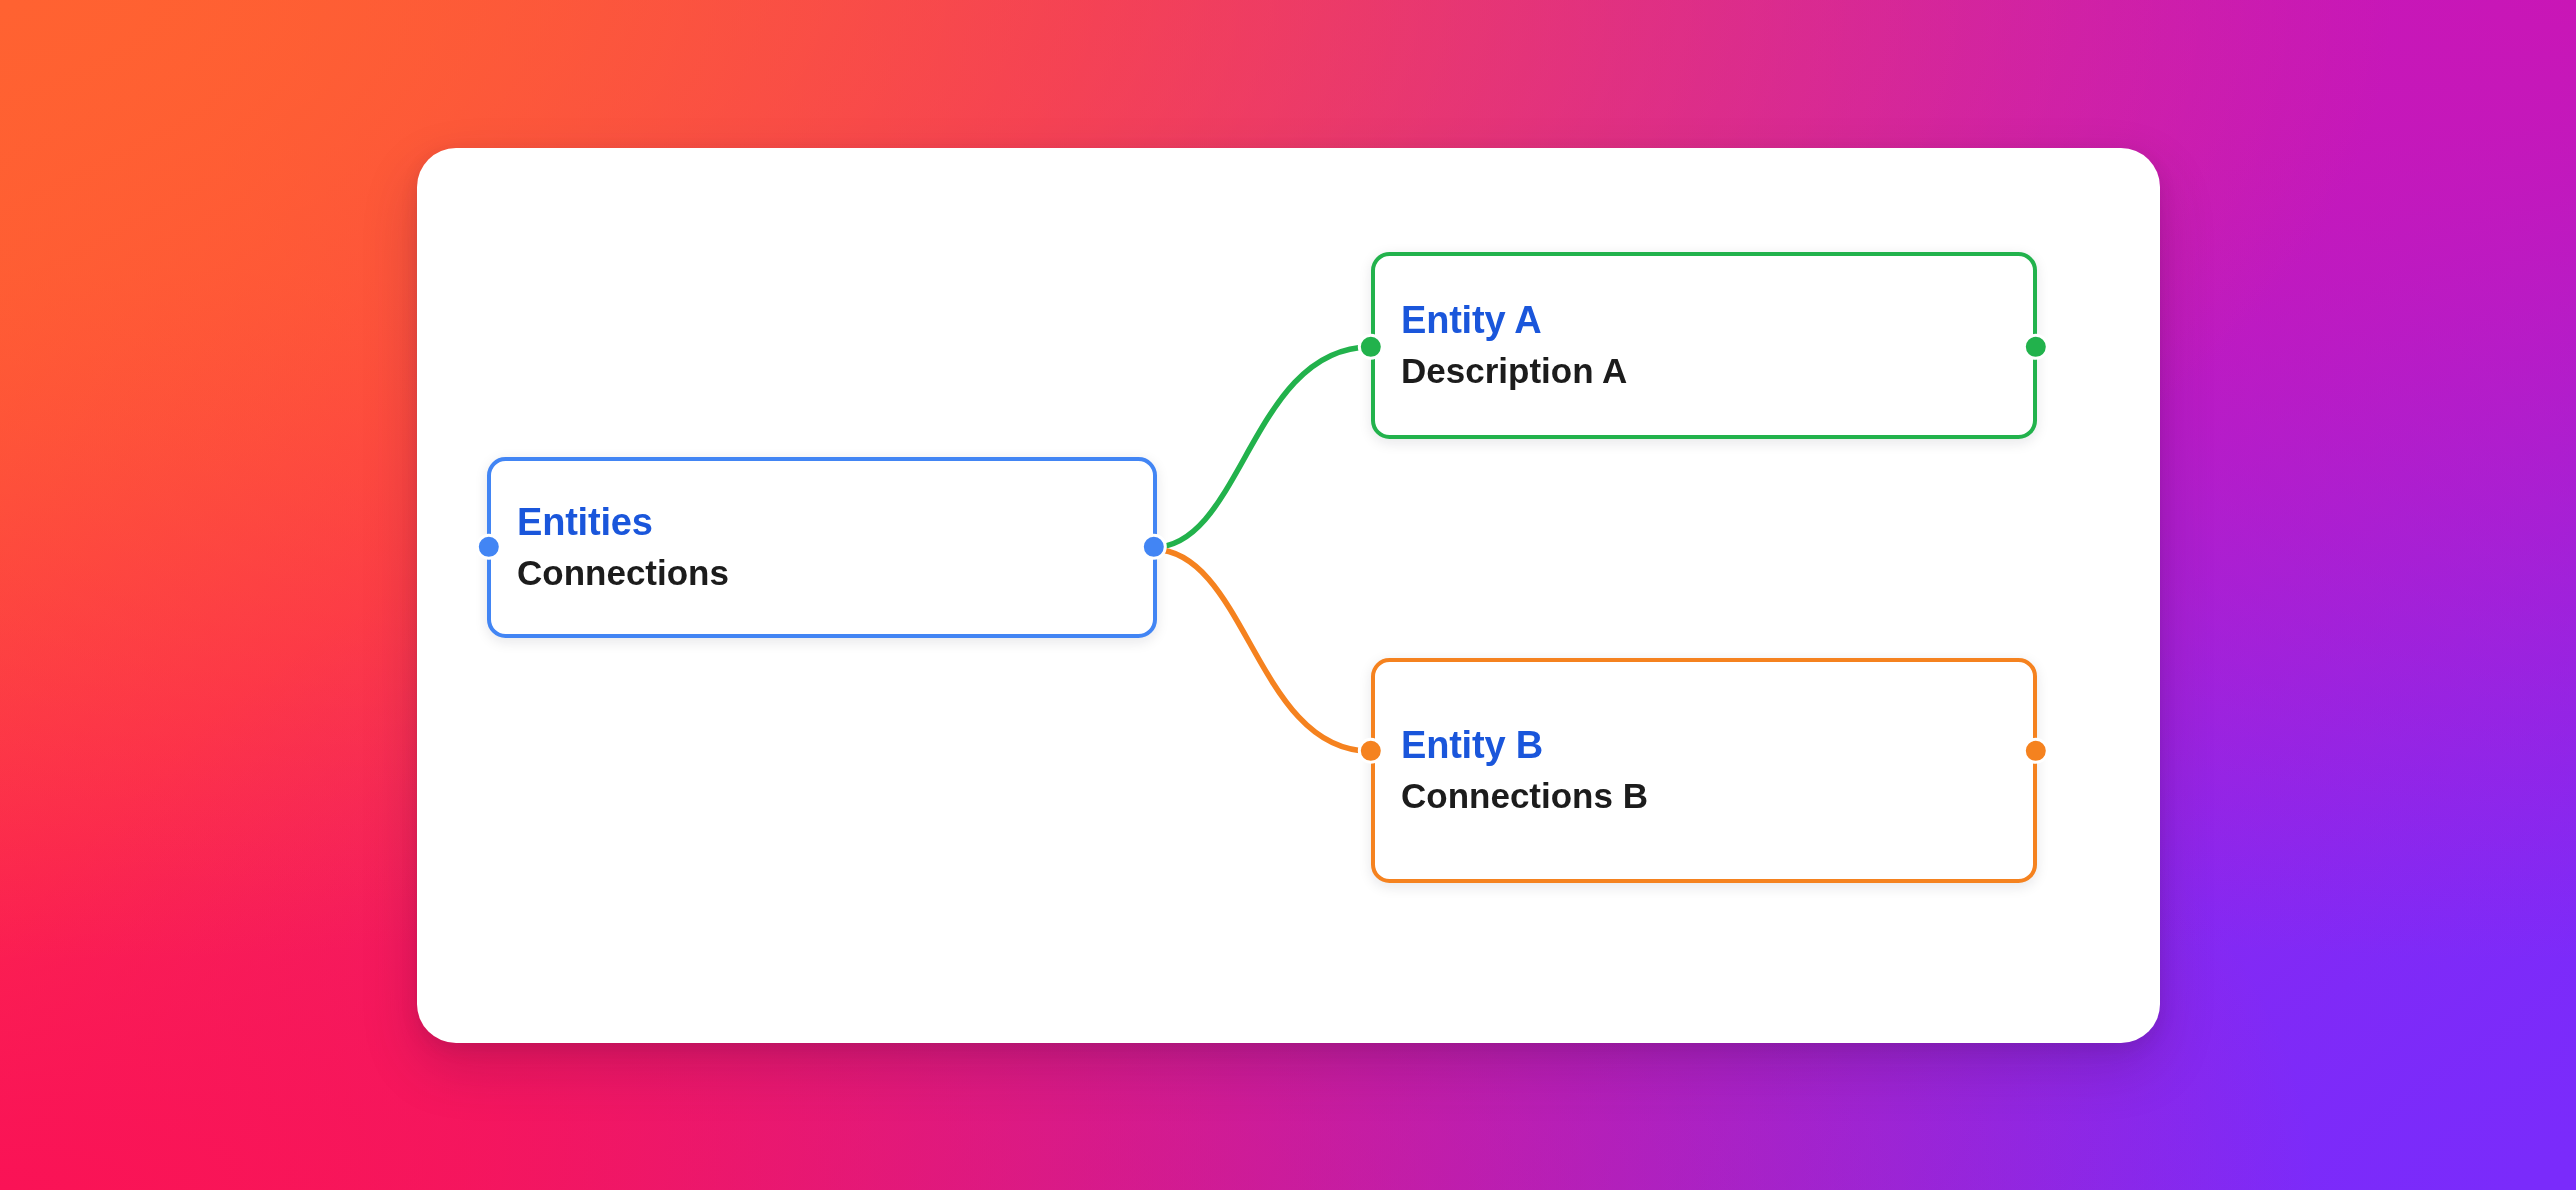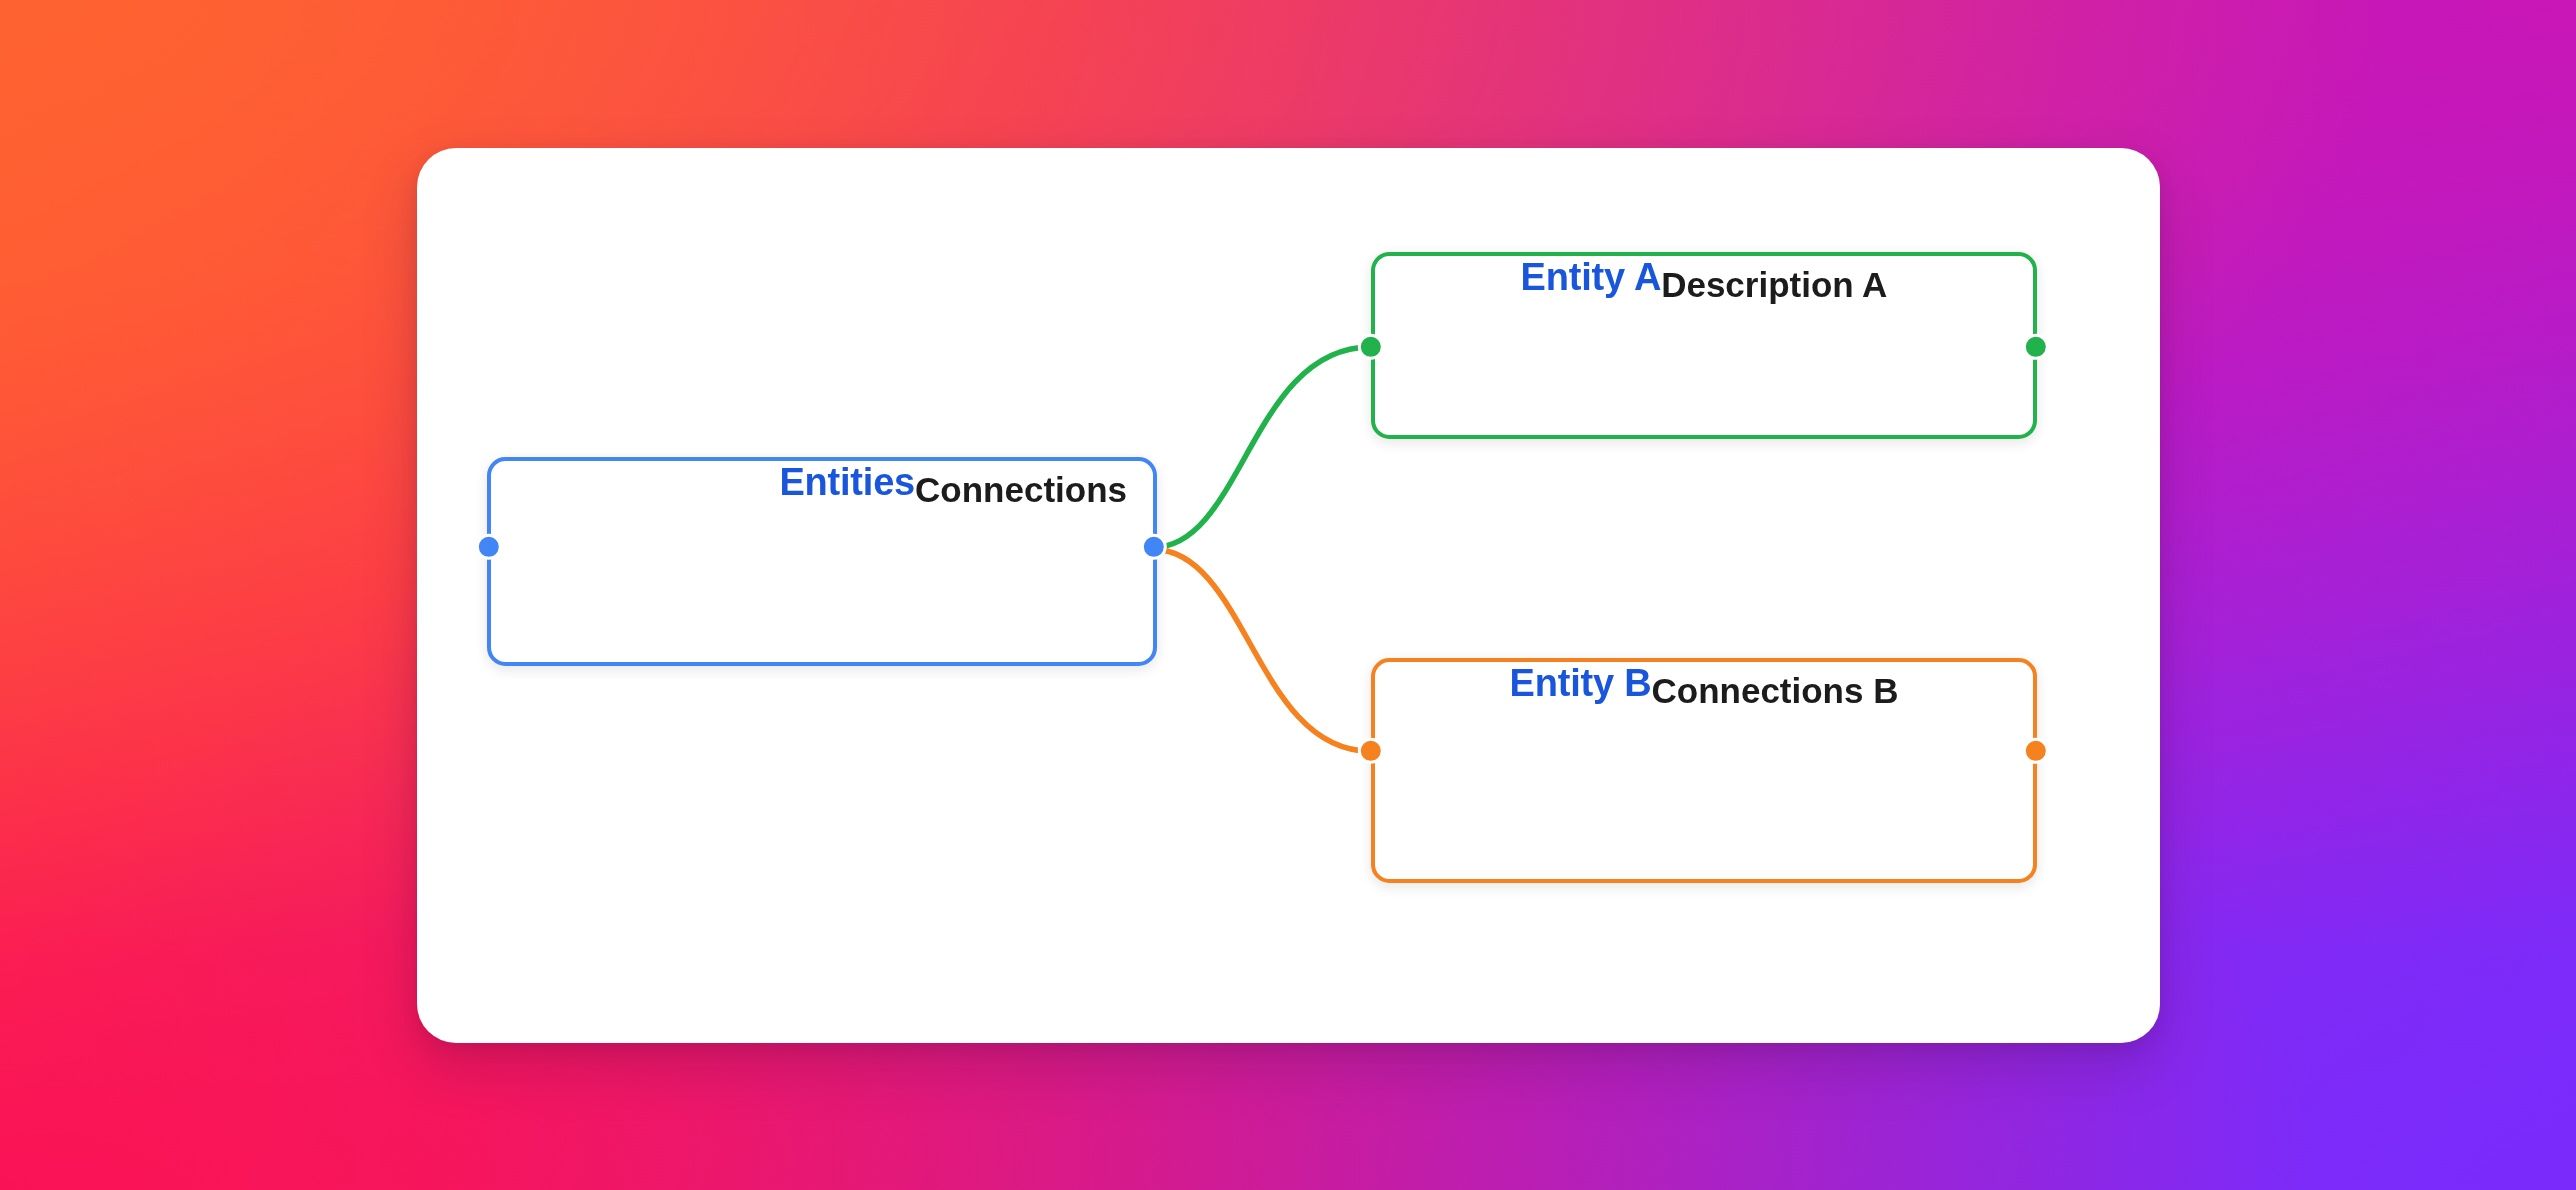--- a/index.html
+++ b/index.html
@@ -55,21 +55,21 @@
   .node {
     position: absolute;
     box-sizing: border-box;
     background: #FFFFFF;
     border-style: solid;
     border-width: 4.6px;
     border-radius: 18.5px;
     box-shadow: 0 3.7px 13px rgba(20, 20, 40, 0.10);
     padding: 0 26px;
     display: flex;
-    flex-direction: row;
+    flex-direction: column;
     justify-content: center;
   }
   .node-title {
     font-size: 38px;
     font-weight: bold;
     color: #1A56DB;
     line-height: 1.14;
     letter-spacing: -0.2px;
     white-space: nowrap;
   }
@@ -79,23 +79,22 @@
     color: #1C1C1C;
     line-height: 1.2;
     margin-top: 8.3px;
     white-space: nowrap;
   }
 
   #node-entities {
     left: 487px;
     top: 457px;
     width: 670px;
-    height: 209px;
+    height: 181px;
     border-color: #4285F4;
-    justify-content: flex-end;
   }
   #node-entity-a {
     left: 1371px;
     top: 252px;
     width: 666px;
     height: 187px;
     border-color: #22B24C;
   }
   #node-entity-b {
     left: 1371px;

